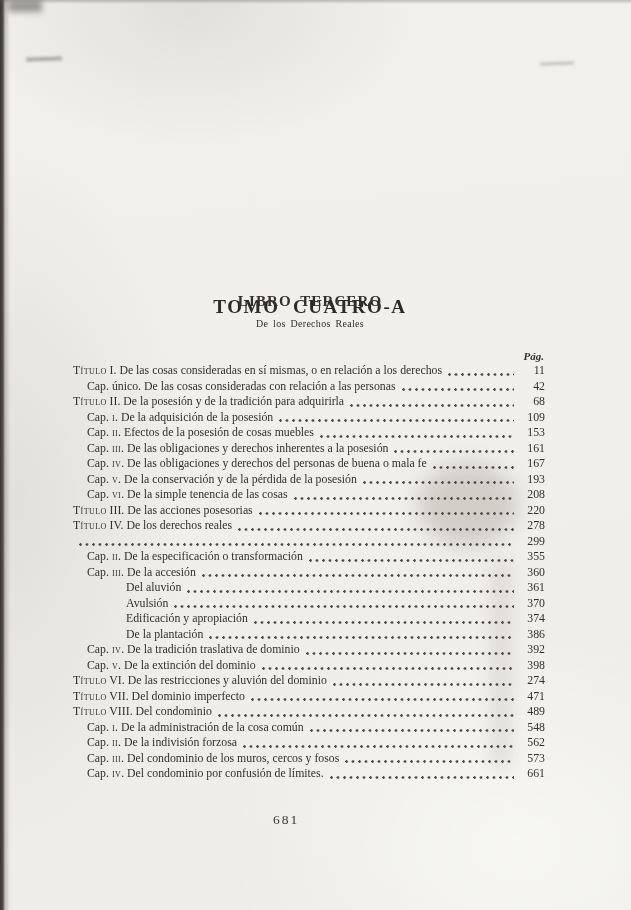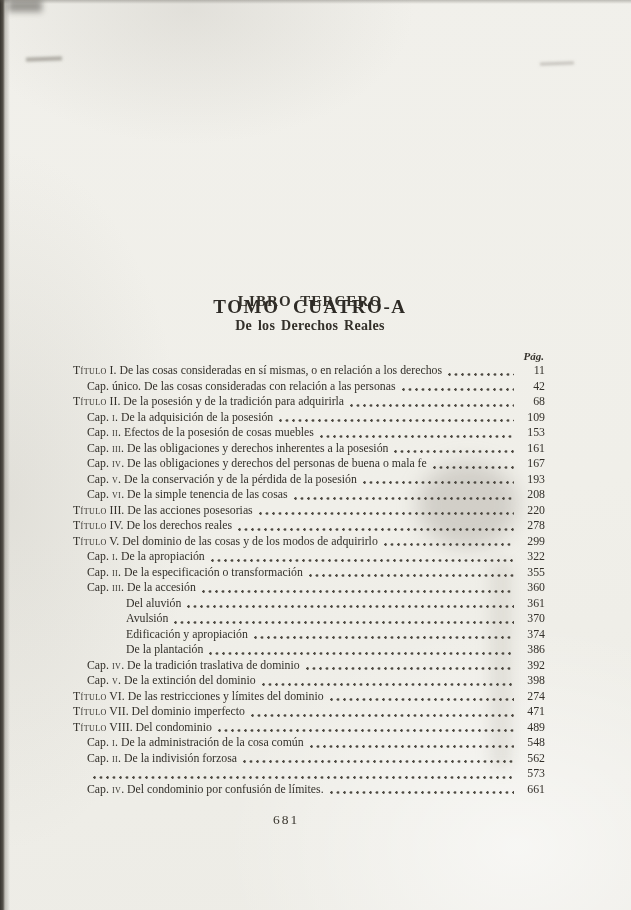--- a/index.html
+++ b/index.html
@@ -29,21 +29,21 @@
   .smudge{position:absolute;pointer-events:none;}
   .smudge.s1{left:26px;top:57px;width:36px;height:4px;background:rgba(120,116,108,.55);filter:blur(1.5px);transform:rotate(-2deg);}
   .smudge.s2{left:540px;top:62px;width:34px;height:3px;background:rgba(150,146,138,.5);filter:blur(1.5px);transform:rotate(-2deg);}
   .smudge.s3{left:8px;top:0;width:34px;height:12px;background:rgba(70,68,62,.5);filter:blur(3px);}
   .smudge.s4{left:418px;top:462px;width:100px;height:85px;background:rgba(160,156,147,.38);filter:blur(10px);border-radius:50%;}
   .smudge.s5{left:490px;top:560px;width:22px;height:210px;background:rgba(185,182,174,.28);filter:blur(7px);border-radius:10px;}
   
   .heads{position:absolute;left:0;top:0;width:620px;text-align:center;}
   .tomo{position:absolute;top:256px;width:100%;font-size:19px;font-weight:700;letter-spacing:1.6px;word-spacing:7px;color:#2e2b26;margin-top:40px;}
   .libro{position:absolute;top:293px;width:100%;font-size:15px;font-weight:700;letter-spacing:1.1px;word-spacing:4px;}
-  .sub{position:absolute;top:318px;width:100%;font-size:14px;font-weight:700;letter-spacing:.3px;word-spacing:2px;}
+  .sub{position:absolute;top:318px;width:100%;font-size:10px;font-weight:400;letter-spacing:.3px;word-spacing:2px;}
   
   .toc{position:absolute;left:73px;top:350px;width:472px;font-size:11.8px;}
   .pag-head{text-align:right;font-style:italic;font-weight:700;font-size:11px;padding-right:1px;height:12px;line-height:12px;}
   .toc-rows{margin-top:1px;}
   .toc-row{display:flex;align-items:baseline;height:15.5px;line-height:15.5px;white-space:nowrap;}
   .toc-row.indent-1{padding-left:14px;}
   .toc-row.indent-2{padding-left:53px;}
   .toc-text{flex:0 1 auto;overflow:hidden;}
   .sc{font-variant:small-caps;letter-spacing:.4px;}
   .leader{
@@ -127,30 +127,24 @@
           <span class="toc-text"><span class="sc">Título</span><span> III. De las acciones posesorias</span></span>
           <span class="leader"></span>
           <span class="toc-page">220</span>
         </div>
         <div class="toc-row indent-0">
           <span class="toc-text"><span class="sc">Título</span><span> IV. De los derechos reales</span></span>
           <span class="leader"></span>
           <span class="toc-page">278</span>
         </div>
         <div class="toc-row indent-0">
-          <span class="toc-text"><span class="sc">Título</span><span> V. Del dominio de las cosas y de los modos de adquirirlo</span></span>
           <span class="leader"></span>
           <span class="toc-page">299</span>
         </div>
         <div class="toc-row indent-1">
-          <span class="toc-text"><span>Cap. </span><span class="sc">i</span><span>. De la apropiación</span></span>
-          <span class="leader"></span>
-          <span class="toc-page">322</span>
-        </div>
-        <div class="toc-row indent-1">
           <span class="toc-text"><span>Cap. </span><span class="sc">ii</span><span>. De la especificación o transformación</span></span>
           <span class="leader"></span>
           <span class="toc-page">355</span>
         </div>
         <div class="toc-row indent-1">
           <span class="toc-text"><span>Cap. </span><span class="sc">iii</span><span>. De la accesión</span></span>
           <span class="leader"></span>
           <span class="toc-page">360</span>
         </div>
         <div class="toc-row indent-2">
@@ -177,21 +171,21 @@
           <span class="toc-text"><span>Cap. </span><span class="sc">iv</span><span>. De la tradición traslativa de dominio</span></span>
           <span class="leader"></span>
           <span class="toc-page">392</span>
         </div>
         <div class="toc-row indent-1">
           <span class="toc-text"><span>Cap. </span><span class="sc">v</span><span>. De la extinción del dominio</span></span>
           <span class="leader"></span>
           <span class="toc-page">398</span>
         </div>
         <div class="toc-row indent-0">
-          <span class="toc-text"><span class="sc">Título</span><span> VI. De las restricciones y límites del dominio</span></span>
+          <span class="toc-text"><span class="sc">Título</span><span> VI. De las restricciones y aluvión del dominio</span></span>
           <span class="leader"></span>
           <span class="toc-page">274</span>
         </div>
         <div class="toc-row indent-0">
           <span class="toc-text"><span class="sc">Título</span><span> VII. Del dominio imperfecto</span></span>
           <span class="leader"></span>
           <span class="toc-page">471</span>
         </div>
         <div class="toc-row indent-0">
           <span class="toc-text"><span class="sc">Título</span><span> VIII. Del condominio</span></span>
@@ -202,20 +196,21 @@
           <span class="toc-text"><span>Cap. </span><span class="sc">i</span><span>. De la administración de la cosa común</span></span>
           <span class="leader"></span>
           <span class="toc-page">548</span>
         </div>
         <div class="toc-row indent-1">
           <span class="toc-text"><span>Cap. </span><span class="sc">ii</span><span>. De la indivisión forzosa</span></span>
           <span class="leader"></span>
           <span class="toc-page">562</span>
         </div>
         <div class="toc-row indent-1">
+          <span class="toc-text"><span>Cap. </span><span class="sc">iii</span><span>. Del condominio de los muros, cercos y fosos</span></span>
           <span class="leader"></span>
           <span class="toc-page">573</span>
         </div>
         <div class="toc-row indent-1">
           <span class="toc-text"><span>Cap. </span><span class="sc">iv</span><span>. Del condominio por confusión de límites.</span></span>
           <span class="leader"></span>
           <span class="toc-page">661</span>
         </div>
       </div>
   </div>

